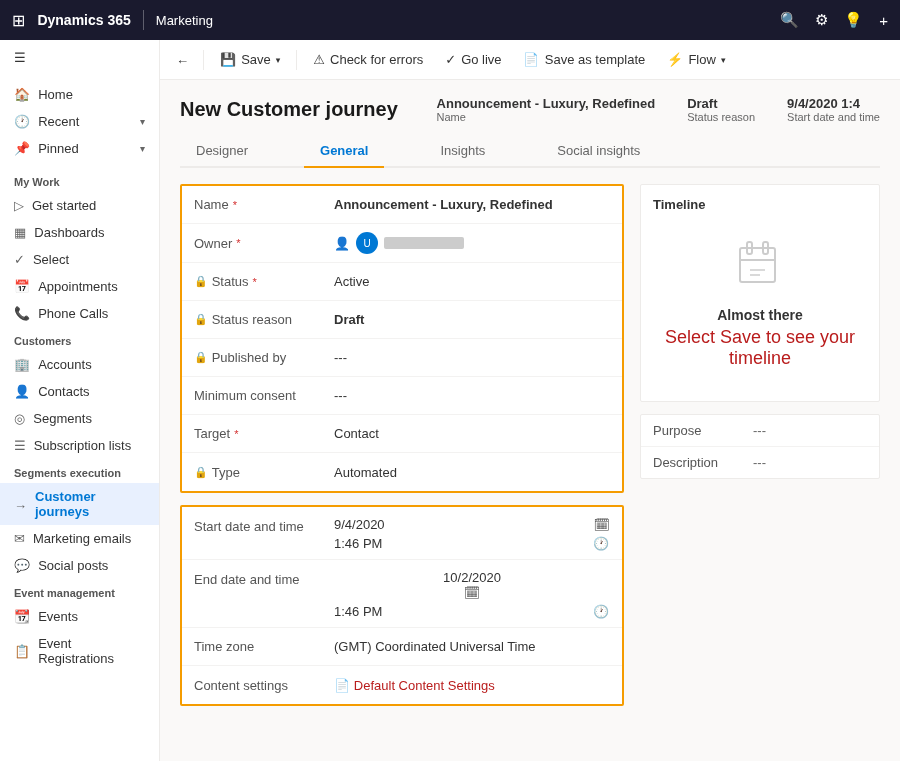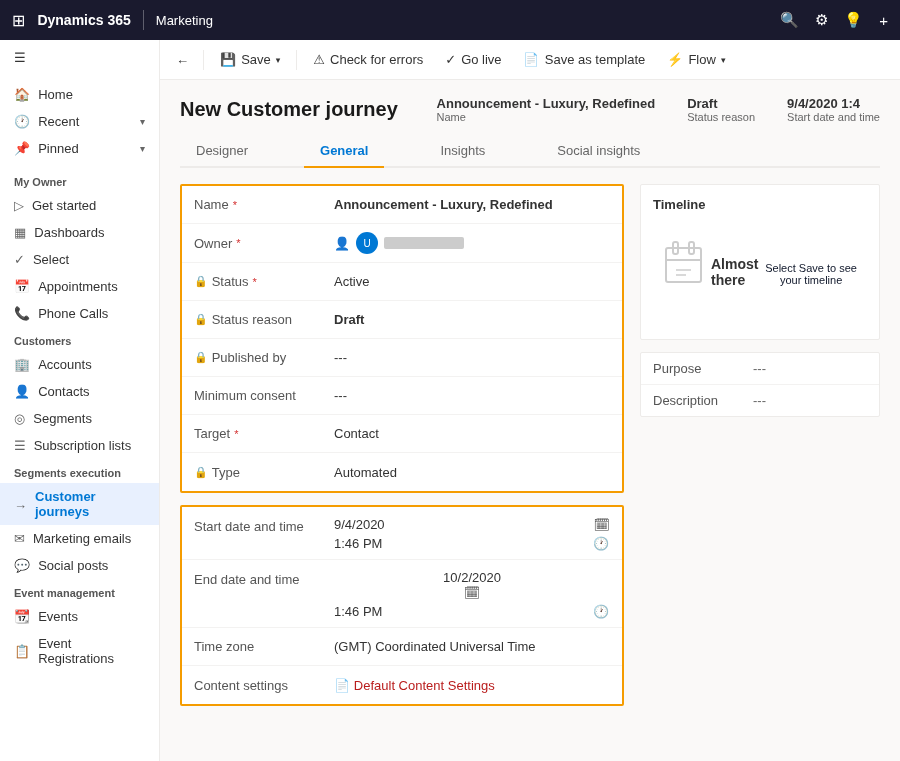--- a/index.html
+++ b/index.html
@@ -148,24 +148,24 @@
     .owner-name-blur { background: #ccc; height: 12px; width: 80px; border-radius: 2px; }
 
     
     .timeline-panel {
       background: white;
       border: 1px solid #edebe9;
       border-radius: 2px;
       padding: 12px;
     }
     .timeline-header { font-size: 13px; font-weight: 600; color: #333; margin-bottom: 8px; }
-    .timeline-empty { display: flex; flex-direction: row; align-items: center; padding: 20px 8px; }
+    .timeline-empty { display: flex; flex-direction: column; align-items: center; padding: 20px 8px; }
     .timeline-icon { font-size: 36px; color: #ccc; margin-bottom: 8px; }
     .timeline-title { font-size: 14px; font-weight: 600; color: #333; margin-bottom: 4px; }
-    .timeline-desc { font-size: 11px; color: #0f172a; text-align: center; }
+    .timeline-desc { font-size: 18px; color: #b91c1c; text-align: center; }
 
     
     .purpose-panel {
       background: white;
       border: 1px solid #edebe9;
       border-radius: 2px;
       margin-top: 12px;
     }
     .purpose-row {
       display: flex;
@@ -213,21 +213,21 @@
         <span>Recent</span>
         <span class="sidebar-item-expand">▾</span>
       </div>
       <div class="sidebar-item">
         <span class="sidebar-item-icon">📌</span>
         <span>Pinned</span>
         <span class="sidebar-item-expand">▾</span>
       </div>
     </div>
 
-    <div class="sidebar-group-label">My Owner</div>
+    <div class="sidebar-group-label">My Work</div>
     <div class="sidebar-item">
       <span class="sidebar-item-icon">▷</span>
       <span>Get started</span>
     </div>
     <div class="sidebar-item">
       <span class="sidebar-item-icon">▦</span>
       <span>Dashboards</span>
     </div>
     <div class="sidebar-item">
       <span class="sidebar-item-icon">✓</span>

